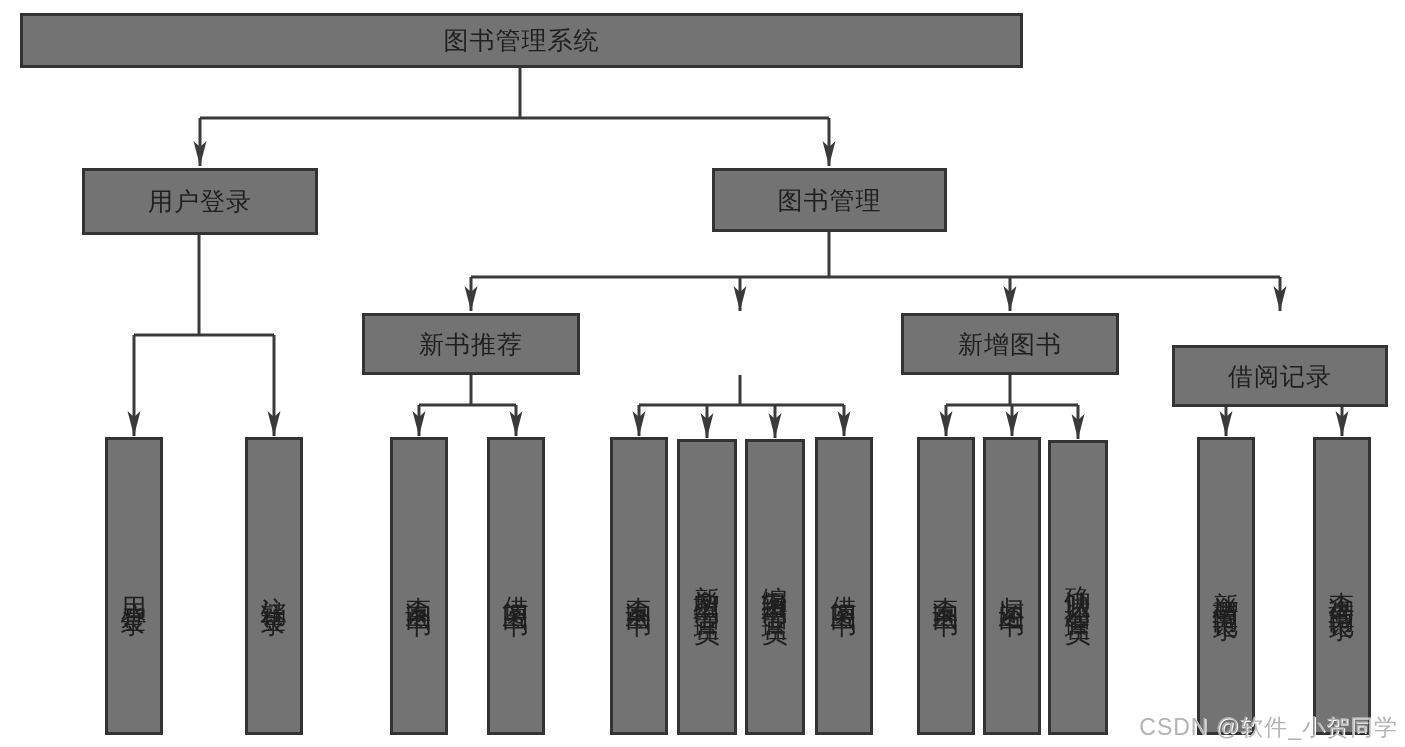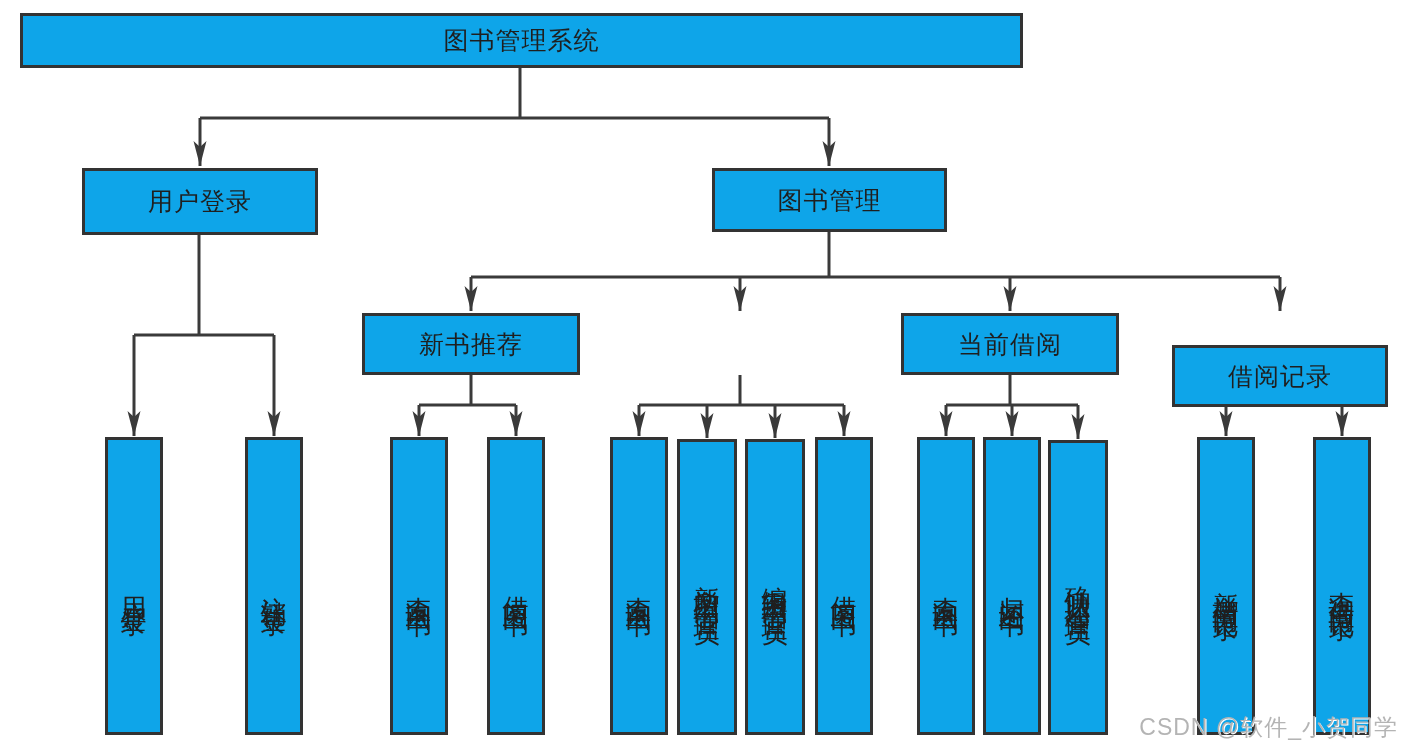--- a/index.html
+++ b/index.html
@@ -12,21 +12,21 @@
     font-family: "Liberation Sans", "DejaVu Sans", sans-serif;
   }
   .connector-layer {
     position: absolute;
     left: 0; top: 0;
     width: 1405px; height: 747px;
   }
   .node {
     position: absolute;
     box-sizing: border-box;
-    background: #0ea5e9;
+    background: #737373;
     border: 3px solid #333333;
     display: flex;
     align-items: center;
     justify-content: center;
     color: #1f1f1f;
   }
   .h-node { font-size: 25px; letter-spacing: 1px; white-space: nowrap; }
   .v-node span {
     writing-mode: vertical-rl;
     text-orientation: mixed;
@@ -104,21 +104,21 @@
     <span>用户登录</span>
   </div>
   <div class="node h-node" style="left:712px; top:168px; width:235px; height:64px;">
     <span>图书管理</span>
   </div>
 
   <div class="node h-node" style="left:362px; top:313px; width:218px; height:62px;">
     <span>新书推荐</span>
   </div>
   <div class="node h-node" style="left:901px; top:313px; width:218px; height:62px;">
-    <span>当前借阅</span>
+    <span>新增图书</span>
   </div>
   <div class="node h-node" style="left:1172px; top:313px; width:216px; height:62px;margin-top:32px;">
     <span>借阅记录</span>
   </div>
 
   <div class="node v-node" style="left:105px; top:437px; width:58px; height:298px;">
     <span>用户登录</span>
   </div>
   <div class="node v-node" style="left:245px; top:437px; width:58px; height:298px;">
     <span>注销登录</span>

